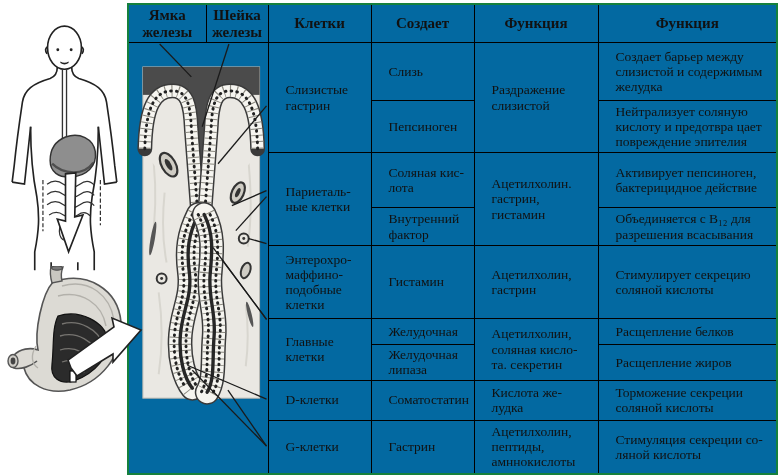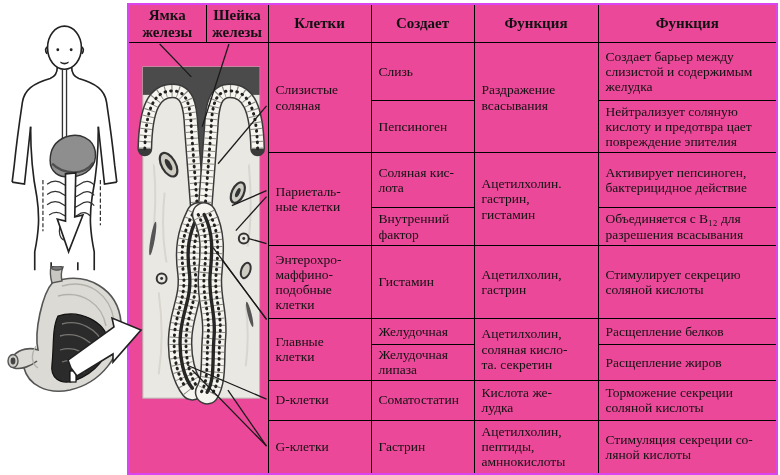--- a/index.html
+++ b/index.html
@@ -5,25 +5,25 @@
   html,body{margin:0;padding:0;background:#fff;}
   body{width:780px;height:475px;position:relative;overflow:hidden;
        font-family:"Liberation Serif","DejaVu Serif",serif;color:#111;}
 
   
   .figure-body{position:absolute;left:6px;top:20px;width:118px;height:250px;}
   .figure-stomach{position:absolute;left:0px;top:266px;width:150px;height:148px;z-index:3;}
 
   
   table.gland{position:absolute;left:127px;top:3px;border-collapse:collapse;
-              table-layout:fixed;width:649px;background:#ec4899;
-              border:2px solid #d946ef;z-index:2;}
+              table-layout:fixed;width:649px;background:#0369a1;
+              border:2px solid #15803d;z-index:2;}
   table.gland th,table.gland td{border:1px solid #000;vertical-align:middle;
               white-space:pre-line;font-size:13.5px;line-height:1.13;
-              padding:2px 4px 2px 7px;overflow:hidden;}
+              padding:2px 4px 2px 17px;overflow:hidden;}
   table.gland th{font-weight:bold;font-size:15px;text-align:center;
               padding:2px 2px;line-height:1.1;}
   td.img-cell{position:relative;padding:0;}
   td.img-cell svg{position:absolute;left:0;top:0;width:100%;height:100%;}
 
   .r1{height:58px}.r2{height:52px}.r3{height:55px}.r4{height:38px}
   .r5{height:73px}.r6{height:26px}.r7{height:35px}.r8{height:40px}
   .r9{height:54px}.rh{height:37px}
 </style>
 </head>
@@ -193,24 +193,24 @@
           <line x1="139" y1="201" x2="121" y2="196"></line>
           <line x1="139" y1="277" x2="85" y2="205"></line>
           <line x1="139" y1="277" x2="94" y2="217"></line>
           <line x1="139" y1="357" x2="59" y2="323"></line>
           <line x1="139" y1="404" x2="64" y2="328"></line>
           <line x1="139" y1="404" x2="100" y2="348"></line>
         </g>
       </svg>
     </td>
     <td rowspan="2">Слизистые
-соляная</td>
+гастрин</td>
     <td>Слизь</td>
     <td rowspan="2">Раздражение
-всасывания</td>
+слизистой</td>
     <td>Создает барьер между
 слизистой и содержимым
 желудка</td>
   </tr>
   <tr class="r2">
     <td>Пепсиноген</td>
     <td>Нейтрализует соляную
 кислоту и предотвра цает
 повреждение эпителия</td>
   </tr>

